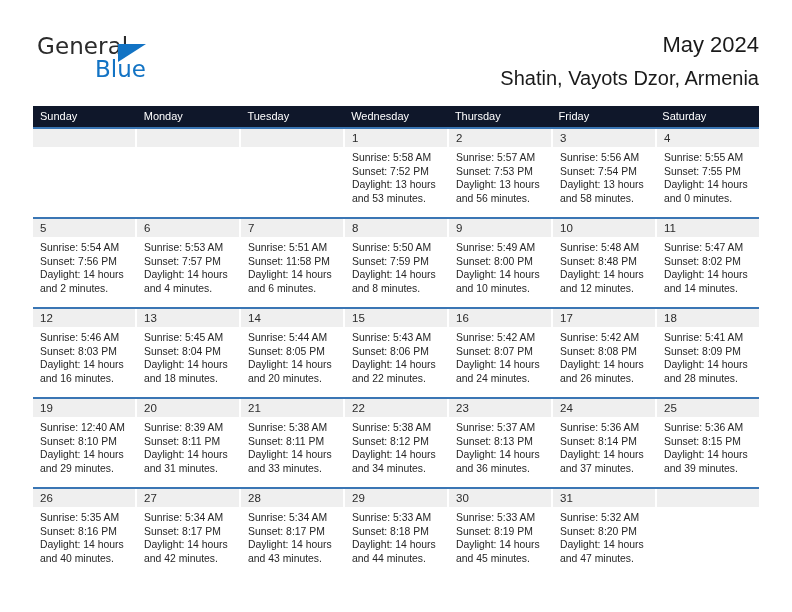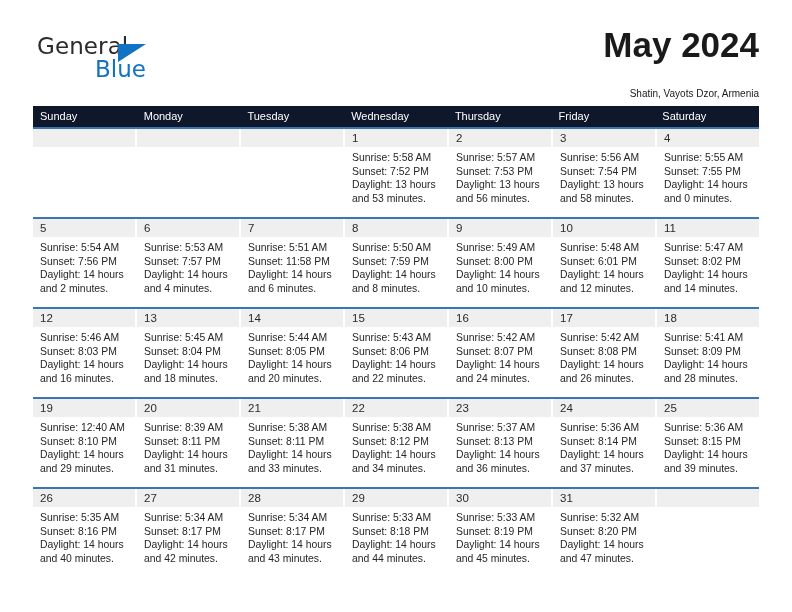--- a/index.html
+++ b/index.html
@@ -67,32 +67,32 @@
     font-weight: 400;
   }
 
   .title-block {
     position: absolute;
     right: 0;
     top: 0;
     text-align: right;
   }
   .cal-title {
-    font-size: 35px;
-    font-weight: 700;
+    font-size: 22px;
+    font-weight: 400;
     color: #1a1a1a;
     line-height: 34px;
     white-space: nowrap;
   }
   .cal-subtitle {
-    font-size: 10px;
+    font-size: 20px;
     font-weight: 400;
     color: #1a1a1a;
     line-height: 22px;
-    margin-top: 21px;
+    margin-top: 5px;
     white-space: nowrap;
   }
 
   
   .calendar {
     position: absolute;
     left: 33px;
     top: 106px;
     width: 726px;
   }
@@ -288,21 +288,21 @@
             <div class="day-info">
               <div>Sunrise: 5:49 AM</div>
               <div>Sunset: 8:00 PM</div>
               <div class="daylight">Daylight: 14 hours and 10 minutes.</div>
             </div>
           </div>
           <div class="day-cell">
             <div class="day-num">10</div>
             <div class="day-info">
               <div>Sunrise: 5:48 AM</div>
-              <div>Sunset: 6:01 PM</div>
+              <div>Sunset: 8:48 PM</div>
               <div class="daylight">Daylight: 14 hours and 12 minutes.</div>
             </div>
           </div>
           <div class="day-cell">
             <div class="day-num">11</div>
             <div class="day-info">
               <div>Sunrise: 5:47 AM</div>
               <div>Sunset: 8:02 PM</div>
               <div class="daylight">Daylight: 14 hours and 14 minutes.</div>
             </div>

